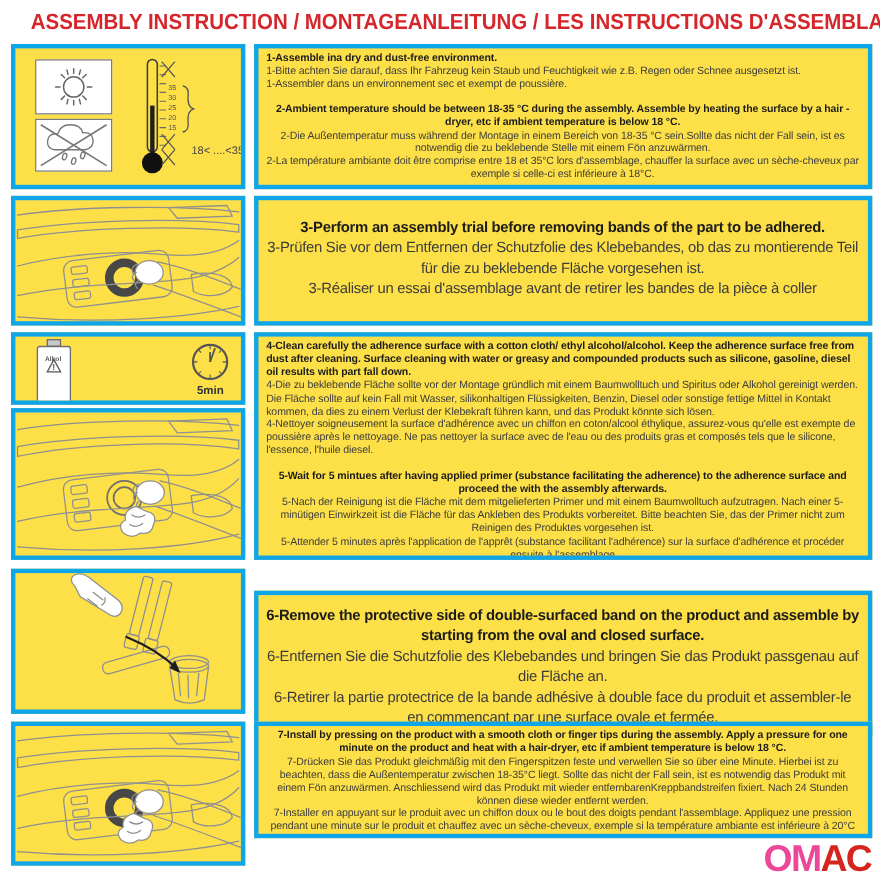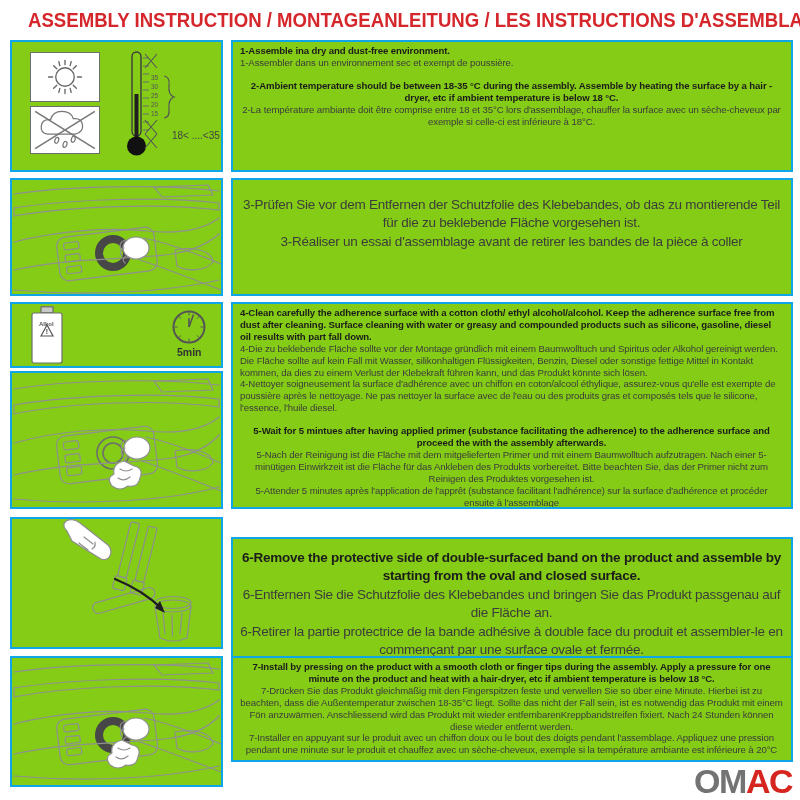--- a/index.html
+++ b/index.html
@@ -1,36 +1,36 @@
 <!DOCTYPE html>
 <html><head>
 <meta charset="utf-8">
 <style>
   html,body{margin:0;padding:0;background:#fff;}
   body{width:800px;height:800px;font-family:"Liberation Sans",sans-serif;}
   .sheet{position:relative;width:800px;height:800px;background:#fff;overflow:hidden;}
   .title{position:absolute;top:4px;left:0;width:800px;height:32px;line-height:32px;
          text-align:center;font-size:20px;font-weight:800;color:#d5262b;
          white-space:nowrap;transform:scaleX(.93);transform-origin:50% 50%;letter-spacing:0;}
-  .cell{position:absolute;background:#84cc16;border:2px solid #0ea5e9;box-sizing:border-box;overflow:hidden;}
+  .cell{position:absolute;background:#fde047;border:4px solid #0ea5e9;box-sizing:border-box;overflow:hidden;}
   .text-cell{padding:3px 8px 4px 7px;color:#3a3a3a;}
   .text-cell.big{padding-top:16px;}
   .text-cell.big4{padding-top:10px;}
   .step{margin:0 0 11px 0;}
   .step:last-child{margin-bottom:0;text-align:center;}
   .step p{margin:0;}
   .small .step p{font-size:9.6px;line-height:11.9px;letter-spacing:-0.1px;}
   .big .step p,.big4 .step p{font-size:13.5px;line-height:18.4px;letter-spacing:-0.25px;}
   .en{font-weight:bold;color:#1c1c1c;}
   .de,.fr{color:#3c3c3c;}
   .subbox{position:absolute;border:1.6px solid #6e6e6e;box-sizing:border-box;background:#fff;}
   svg{display:block;}
   .therm-label{position:absolute;left:160px;top:88px;font-size:10px;color:#444;white-space:nowrap;}
   .logo{position:absolute;right:8px;bottom:2px;font-size:34px;font-weight:800;letter-spacing:-1.5px;line-height:34px;}
-  .logo .lb{color:#737373;}
+  .logo .lb{color:#ec4899;}
   .logo .lr{color:#d6251f;margin-top:36px;}
 </style>
 </head>
 <body>
 
 <div class="sheet">
 
   <div class="title">ASSEMBLY INSTRUCTION / MONTAGEANLEITUNG / LES INSTRUCTIONS D'ASSEMBLAGE</div>
 
   <div class="cell" style="left:10px;top:40px;width:213px;height:132px;">
@@ -98,24 +98,26 @@
         <text x="39" y="59">20</text>
         <text x="39" y="68">15</text>
       </g>
     </svg>
     <div class="therm-label">18&lt; ....&lt;35 C</div>
   </div>
 
   <div class="cell text-cell small" style="left:231px;top:40px;width:562px;height:132px;">
     <div class="step">
       <p class="en">1-Assemble ina dry and dust-free environment.</p>
+      <p class="de">1-Bitte achten Sie darauf, dass Ihr Fahrzeug kein Staub und Feuchtigkeit wie z.B. Regen oder Schnee ausgesetzt ist.</p>
       <p class="fr">1-Assembler dans un environnement sec et exempt de poussière.</p>
     </div>
     <div class="step">
       <p class="en">2-Ambient temperature should be between 18-35 °C  during the assembly. Assemble by heating the surface by a hair -dryer, etc if ambient temperature is below 18 °C.</p>
+      <p class="de">2-Die Außentemperatur muss während der Montage in einem Bereich von 18-35 °C  sein.Sollte das nicht der Fall sein, ist es notwendig die zu beklebende Stelle mit einem Fön anzuwärmen.</p>
       <p class="fr">2-La température ambiante doit être comprise entre 18 et 35°C lors d'assemblage, chauffer la surface avec un sèche-cheveux par exemple si celle-ci est inférieure à 18°C.</p>
     </div>
   </div>
 
   <div class="cell" style="left:10px;top:178px;width:213px;height:118px;">
     <svg width="100%" height="100%" viewBox="0 0 209 114" preserveAspectRatio="none">
       <g stroke="#909090" stroke-width="1.2" fill="none" stroke-linecap="round">
         <path d="M2,14 C55,6 150,4 207,11"></path>
         <path d="M2,28 C60,19 150,16 207,23 L207,30 C150,23 60,26 2,36 Z"></path>
         <path d="M142,7 L196,5 L201,15 L150,17 Z"></path>
@@ -133,20 +135,21 @@
         <path d="M132,58 C160,64 190,76 209,84"></path>
         <path d="M128,80 C158,90 188,102 209,110"></path>
         <ellipse cx="124" cy="68" rx="13" ry="11" fill="#fff"></ellipse>
         <path d="M113,60 q-7,3 -4,9 M112,68 q-6,3 -2,8 M114,76 q-5,3 -1,7"></path>
       </g>
     </svg>
   </div>
 
   <div class="cell text-cell big" style="left:231px;top:178px;width:562px;height:118px;">
     <div class="step">
+      <p class="en">3-Perform an assembly trial before removing bands of the part to be adhered.</p>
       <p class="de">3-Prüfen Sie vor dem Entfernen der Schutzfolie des Klebebandes, ob das zu montierende Teil für die zu beklebende Fläche vorgesehen ist.</p>
       <p class="fr">3-Réaliser un essai d'assemblage avant de retirer les bandes de la pièce à coller</p>
     </div>
   </div>
 
   <div class="cell" style="left:10px;top:302px;width:213px;height:66px;">
     <svg style="position:absolute;left:16px;top:2px;" width="40" height="58" viewBox="0 0 40 58">
       <g stroke="#6e6e6e" stroke-width="1.2" fill="#fff">
         <rect x="13" y="0.8" width="12" height="6" fill="#c9c9c9"></rect>
         <rect x="4" y="7" width="30" height="50" rx="2"></rect>

